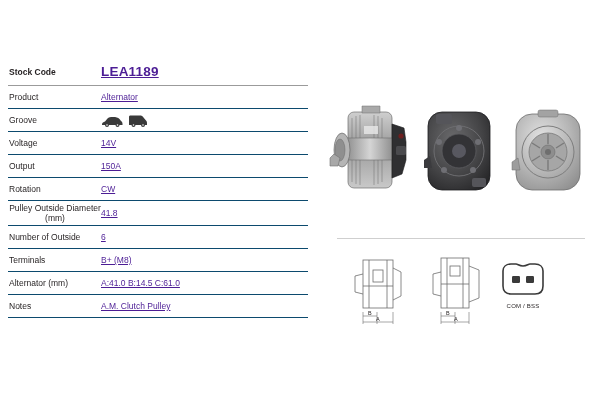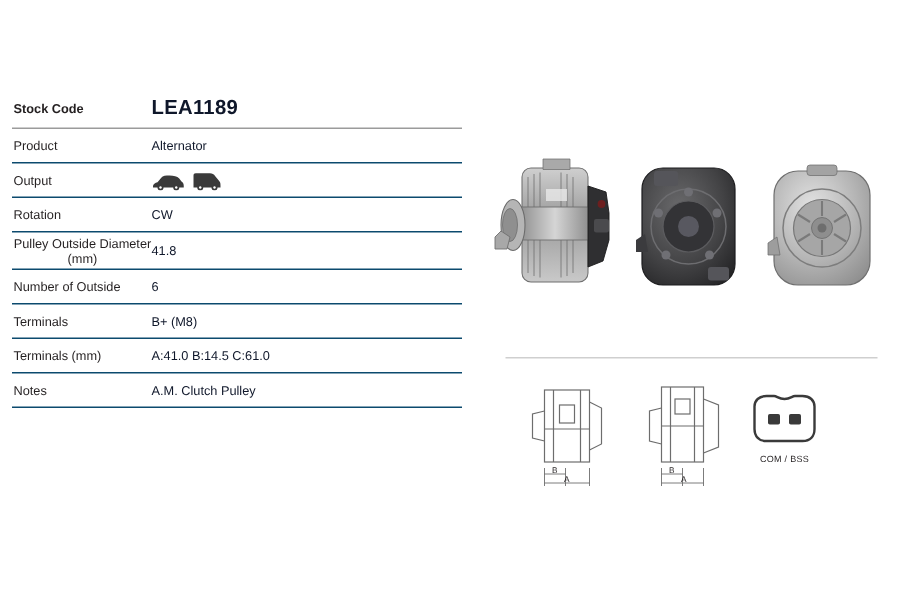--- a/index.html
+++ b/index.html
@@ -38,22 +38,23 @@
     width: 93px;
     flex: 0 0 93px;
     font-size: 8.5px;
     color: #231f20;
     line-height: 1.25;
     padding-left: 1px;
   }
   .cell-value {
     flex: 1 1 auto;
     font-size: 8.5px;
-    color: #0f172a;
+    color: #4c1d95;
     line-height: 1.25;
+    text-decoration: underline;
   }
   .header-row .cell-label {
     font-weight: bold;
     font-size: 8.5px;
   }
   .header-row .cell-value {
     font-weight: bold;
     font-size: 13.5px;
     letter-spacing: 0.2px;
   }
@@ -130,21 +131,21 @@
       <div class="cell-label">Stock Code</div>
       <div class="cell-value">LEA1189</div>
     </div>
 
     <div class="row">
       <div class="cell-label">Product</div>
       <div class="cell-value">Alternator</div>
     </div>
 
     <div class="row">
-      <div class="cell-label">Output</div>
+      <div class="cell-label">Groove</div>
       <div class="cell-value">
         <div class="group-icons">
           <span>
             <svg width="22" height="11" viewBox="0 0 44 22">
               <path d="M2 17 C2 13 5 12 8 11 L13 5 C15 2 19 2 24 2 C30 2 34 3 37 6 L40 10 C42 11 43 13 43 16 L43 18 L2 18 Z" fill="#3a3a3a"></path>
               <circle cx="12" cy="18" r="4" fill="#3a3a3a"></circle>
               <circle cx="33" cy="18" r="4" fill="#3a3a3a"></circle>
               <circle cx="12" cy="18" r="1.6" fill="#ffffff"></circle>
               <circle cx="33" cy="18" r="1.6" fill="#ffffff"></circle>
             </svg>
@@ -155,21 +156,29 @@
               <circle cx="11" cy="22" r="4" fill="#3a3a3a"></circle>
               <circle cx="30" cy="22" r="4" fill="#3a3a3a"></circle>
               <circle cx="11" cy="22" r="1.6" fill="#ffffff"></circle>
               <circle cx="30" cy="22" r="1.6" fill="#ffffff"></circle>
             </svg>
           </span>
         </div>
       </div>
     </div>
 
-
+    <div class="row">
+      <div class="cell-label">Voltage</div>
+      <div class="cell-value">14V</div>
+    </div>
+
+    <div class="row">
+      <div class="cell-label">Output</div>
+      <div class="cell-value">150A</div>
+    </div>
 
     <div class="row">
       <div class="cell-label">Rotation</div>
       <div class="cell-value">CW</div>
     </div>
 
     <div class="row">
       <div class="cell-label two-line">Pulley Outside Diameter (mm)</div>
       <div class="cell-value">41.8</div>
     </div>
@@ -178,21 +187,21 @@
       <div class="cell-label">Number of Outside</div>
       <div class="cell-value">6</div>
     </div>
 
     <div class="row">
       <div class="cell-label">Terminals</div>
       <div class="cell-value">B+ (M8)</div>
     </div>
 
     <div class="row">
-      <div class="cell-label">Terminals (mm)</div>
+      <div class="cell-label">Alternator (mm)</div>
       <div class="cell-value">A:41.0 B:14.5 C:61.0</div>
     </div>
 
     <div class="row">
       <div class="cell-label">Notes</div>
       <div class="cell-value">A.M. Clutch Pulley</div>
     </div>
 
   </div>
 

